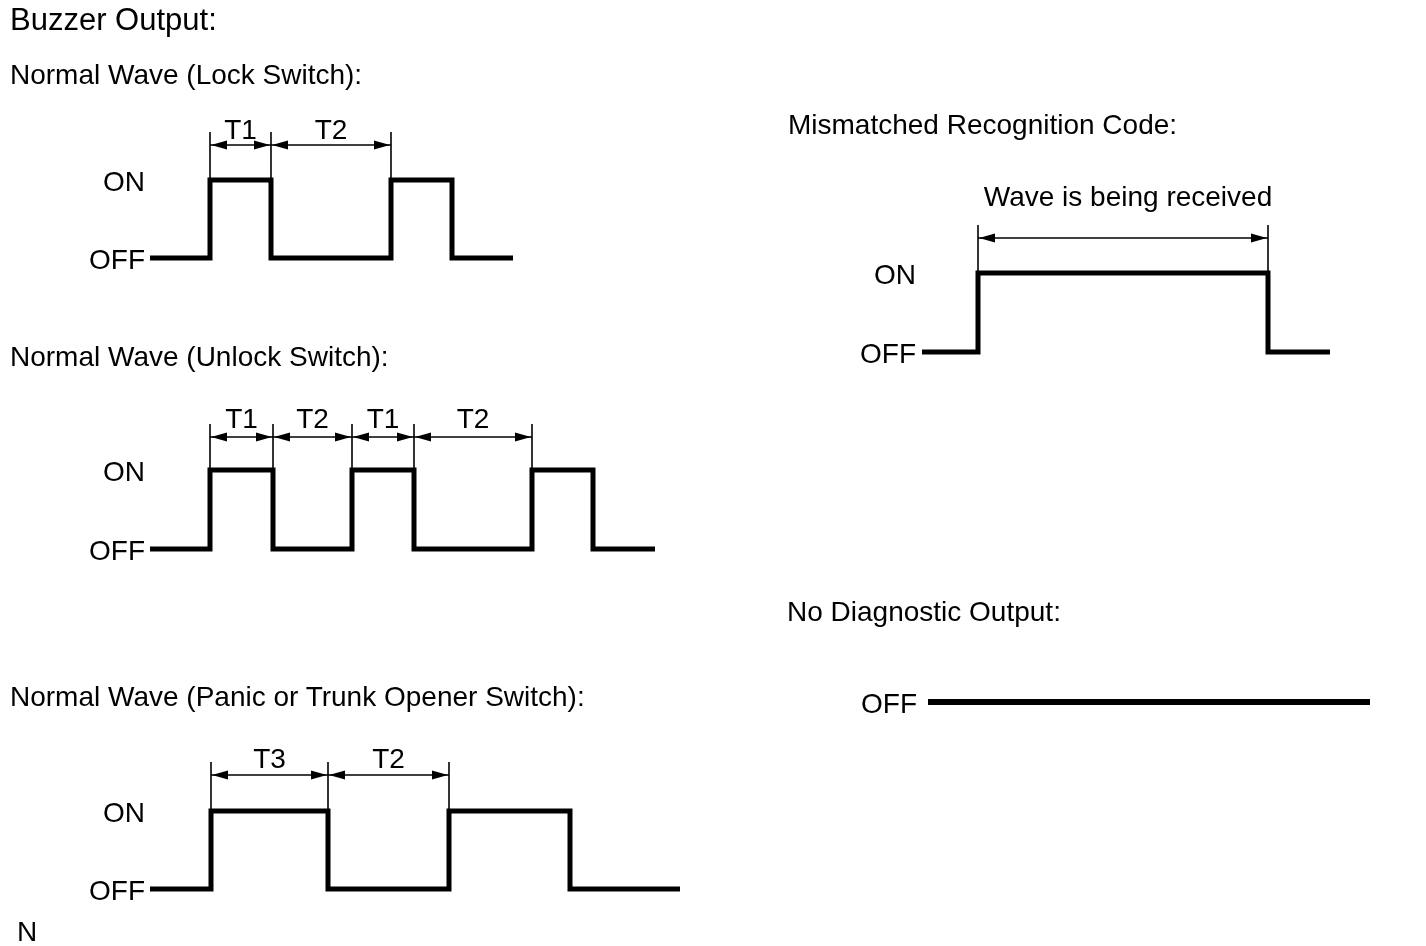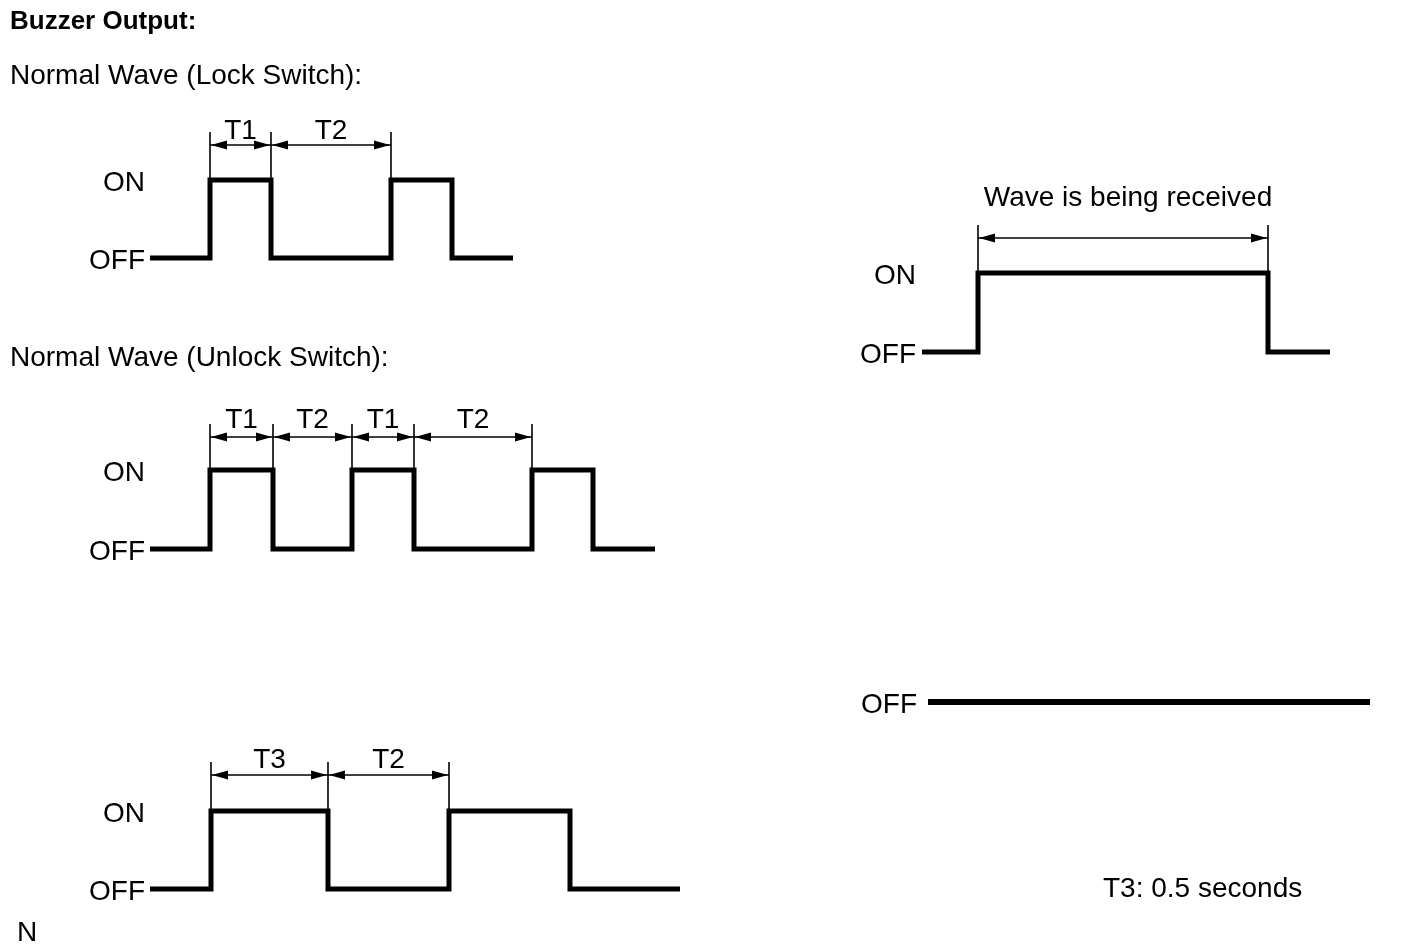--- a/index.html
+++ b/index.html
@@ -1,39 +1,41 @@
 <!DOCTYPE html>
 <html><head>
 <meta charset="utf-8">
 <style>
   html,body{margin:0;padding:0;background:#ffffff;}
   .page{
     position:relative;width:1426px;height:946px;background:#ffffff;color:#000000;
     font-family:"Liberation Sans","DejaVu Sans",sans-serif;overflow:hidden;
   }
   .t{position:absolute;font-size:28px;line-height:28px;white-space:nowrap;}
-  .t.bold{font-weight:bold;font-size:26px;}
+  .t.bold{font-weight:normal;font-size:31px;}
   #diagram-canvas{position:absolute;left:0;top:0;}
   #diagram-canvas text{font-family:"Liberation Sans","DejaVu Sans",sans-serif;}
 </style>
 </head>
 <body>
 
 <div class="page">
 
   <div class="t bold" style="left:10px;top:6px">Buzzer Output:</div>
 
   <div class="t" style="left:10px;top:61px">Normal Wave (Lock Switch):</div>
 
   <div class="t" style="left:10px;top:343px">Normal Wave (Unlock Switch):</div>
 
+  <div class="t" style="left:10px;top:683px">Normal Wave (Panic or Trunk Opener Switch):</div>
 
+  <div class="t" style="left:788px;top:111px">Mismatched Recognition Code:</div>
 
+  <div class="t" style="left:787px;top:598px">No Diagnostic Output:</div>
 
-  <div class="t" style="left:1103px;top:874px">T3: 0.5 seconds</div>
 
   <div class="t" style="left:17px;top:918px">N</div>
 
   <svg id="diagram-canvas" width="1426" height="946" viewBox="0 0 1426 946">
       <g>
         <path d="M 150 258 H 210 V 180 H 271 V 258 H 391 V 180 H 452 V 258 H 513" fill="none" stroke="#000000" stroke-width="5"></path>
         <line x1="210" y1="132" x2="210" y2="180" stroke="#000000" stroke-width="1.6"></line>
         <line x1="271" y1="132" x2="271" y2="180" stroke="#000000" stroke-width="1.6"></line>
         <line x1="391" y1="132" x2="391" y2="180" stroke="#000000" stroke-width="1.6"></line>
         <line x1="210" y1="145" x2="271" y2="145" stroke="#000000" stroke-width="1.6"></line>

